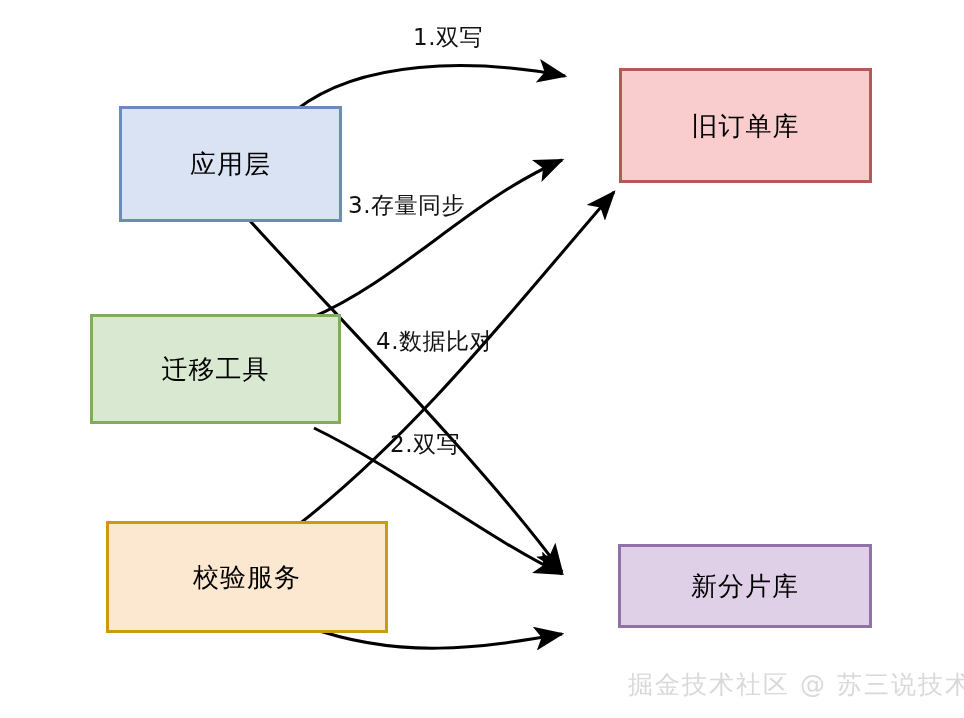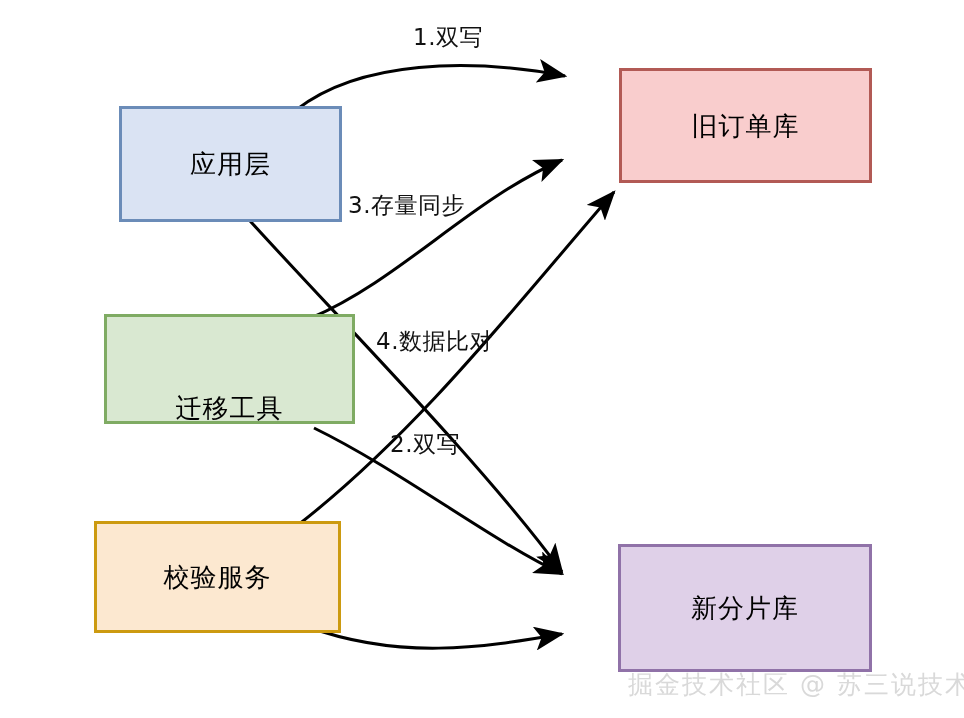--- a/index.html
+++ b/index.html
@@ -77,33 +77,33 @@
         <path d="M 242 212 C 330 310, 480 460, 562 572" fill="none" stroke="#000000" stroke-width="3" marker-end="url(#arrowhead)"></path>
         <path d="M 314 428 C 400 470, 490 540, 562 574" fill="none" stroke="#000000" stroke-width="3" marker-end="url(#arrowhead)"></path>
         <path d="M 308 627 C 400 660, 480 648, 562 634" fill="none" stroke="#000000" stroke-width="3" marker-end="url(#arrowhead)"></path>
       </g>
   </svg>
 
   <div class="node-box" style="left: 73px; top: 106px; width: 223px; height: 116px; background: rgb(218, 227, 243); border-color: rgb(107, 140, 184); border-width: 3px;">
     <span class="node-label">应用层</span>
   </div>
 
-  <div class="node-box" style="left: 58px; top: 314px; width: 251px; height: 110px; background: rgb(217, 232, 209); border-color: rgb(127, 171, 99); border-width: 3px; align-items: flex-end;">
+  <div class="node-box" style="left: 44px; top: 314px; width: 251px; height: 110px; background: rgb(217, 232, 209); border-color: rgb(127, 171, 99); border-width: 3px;">
     <span class="node-label">迁移工具</span>
   </div>
 
-  <div class="node-box" style="left: 48px; top: 521px; width: 247px; height: 112px; background: rgb(252, 232, 208); border-color: rgb(204, 154, 16); border-width: 3px;">
+  <div class="node-box" style="left: 60px; top: 521px; width: 282px; height: 112px; background: rgb(252, 232, 208); border-color: rgb(204, 154, 16); border-width: 3px;">
     <span class="node-label">校验服务</span>
   </div>
 
   <div class="node-box" style="left: 573px; top: 68px; width: 253px; height: 115px; background: rgb(249, 205, 205); border-color: rgb(178, 90, 85); border-width: 3px;">
     <span class="node-label">旧订单库</span>
   </div>
 
-  <div class="node-box" style="left: 572px; top: 544px; width: 254px; height: 128px; background: rgb(223, 208, 232); border-color: rgb(144, 114, 168); border-width: 3px;">
+  <div class="node-box" style="left: 572px; top: 544px; width: 254px; height: 84px; background: rgb(223, 208, 232); border-color: rgb(144, 114, 168); border-width: 3px;">
     <span class="node-label">新分片库</span>
   </div>
 
   <div class="edge-label" style="left: 393px; top: 26px; margin-left: 20px;">1.双写</div>
   <div class="edge-label" style="left: 348px; top: 194px; text-align: right;">3.存量同步</div>
   <div class="edge-label" style="left: 376px; top: 330px;">4.数据比对</div>
   <div class="edge-label" style="left: 390px; top: 385px; margin-top: 48px;">2.双写</div>
 
   <div class="watermark" style="left: 628px; top: 672px; color: rgb(217, 217, 217);">掘金技术社区 @ 苏三说技术</div>
 

